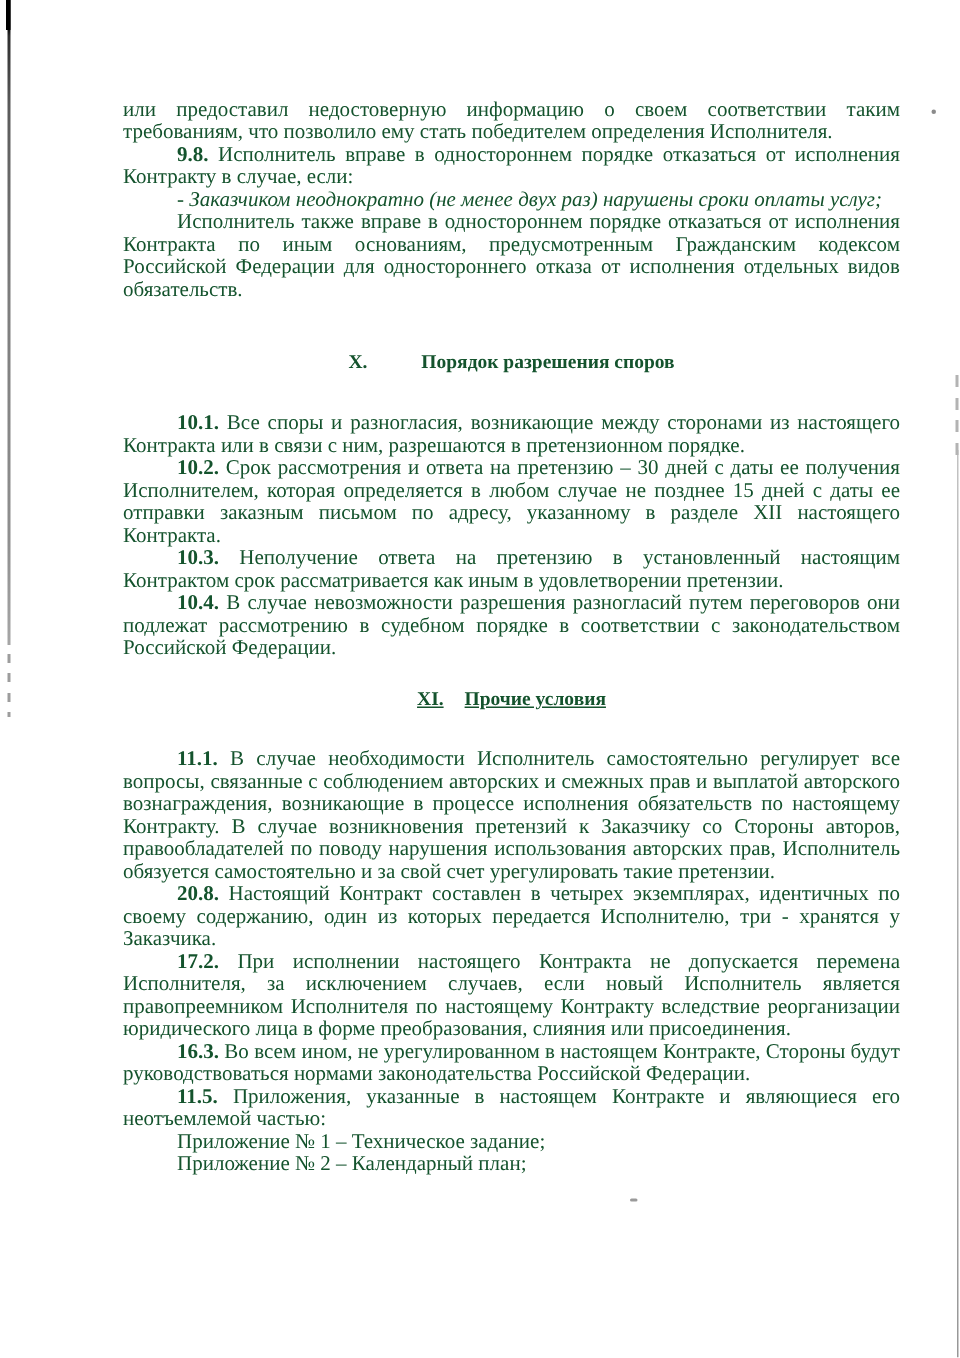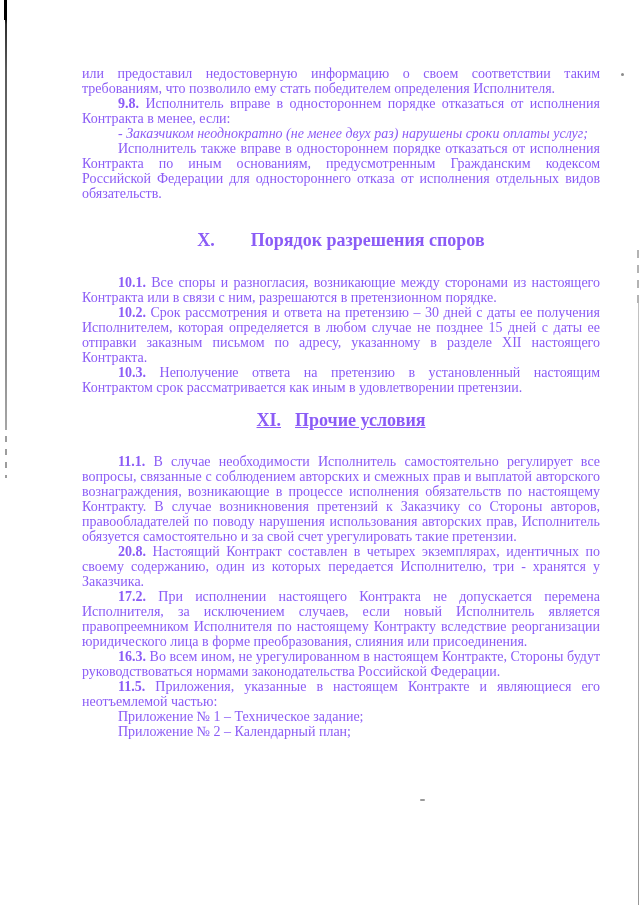--- a/index.html
+++ b/index.html
@@ -1,26 +1,26 @@
 <!DOCTYPE html>
 <html><head>
 <meta charset="utf-8">
 <style>
   html,body{margin:0;padding:0;}
   body{width:640px;height:905px;background:#ffffff;}
   .page{
     position:relative;width:640px;height:905px;background:#ffffff;overflow:hidden;
-    font-family:"Liberation Serif", serif;color:#8b5cf6;
+    font-family:"Liberation Serif", serif;color:#14532d;
   }
   .content{position:absolute;left:82px;top:66px;width:518px;}
   p.para{margin:0;font-size:14px;line-height:15px;text-align:justify;}
   .indent{text-indent:36px;}
   .italic{font-style:italic;}
   .lead{font-weight:bold;}
-  .heading{font-weight:bold;text-align:center;font-size:18px;line-height:15px;margin:13px;}
+  .heading{font-weight:bold;text-align:center;font-size:13px;line-height:15px;margin:13px;}
   .h-x{margin-top:32px;margin-bottom:27px;}
   .h-x .num{margin-right:36px;}
   .h-xi{margin-top:18px;margin-bottom:26px;text-decoration:underline;}
   .h-xi .num{margin-right:14px;}
 
   
   .scan-line-left{
     position:absolute;left:5px;top:0;width:2px;height:430px;
     background:linear-gradient(to bottom,#000 0,#000 18px,#2e2e2e 24px,#5a5a5a 70px,#7d7d7d 200px,#8f8f8f 360px,#a6a6a6 430px);
   }
@@ -51,37 +51,38 @@
   <div class="scan-line-left-dashes"></div>
   <div class="scan-line-right"></div>
   <div class="scan-line-right-dashes"></div>
   <div class="speck speck-1"></div>
   <div class="speck speck-2"></div>
 
   <div class="content">
 
     <p class="para"><span>или предоставил недостоверную информацию о своем соответствии таким требованиям, что позволило ему стать победителем определения Исполнителя.</span></p>
 
-    <p class="para indent"><b class="lead">9.8. </b><span>Исполнитель вправе в одностороннем порядке отказаться от исполнения Контракта в менее, если:</span></p>
+    <p class="para indent"><b class="lead">9.8. </b><span>Исполнитель вправе в одностороннем порядке отказаться от исполнения Контракту в случае, если:</span></p>
 
     <p class="para indent italic"><span>- Заказчиком неоднократно (не менее двух раз) нарушены сроки оплаты услуг;</span></p>
 
 
     <p class="para indent"><span>Исполнитель также вправе в одностороннем порядке отказаться от исполнения Контракта по иным основаниям, предусмотренным Гражданским кодексом Российской Федерации для одностороннего отказа от исполнения отдельных видов обязательств.</span></p>
 
 
     <div class="heading h-x"><span class="num">X.</span><span>Порядок разрешения споров</span></div>
 
     <p class="para indent"><b class="lead">10.1. </b><span>Все споры и разногласия, возникающие между сторонами из настоящего Контракта или в связи с ним, разрешаются в претензионном порядке.</span></p>
 
 
     <p class="para indent"><b class="lead">10.2. </b><span>Срок рассмотрения и ответа на претензию – 30 дней с даты ее получения Исполнителем, которая определяется в любом случае не позднее 15 дней с даты ее отправки заказным письмом по адресу, указанному в разделе XII настоящего Контракта.</span></p>
 
     <p class="para indent"><b class="lead">10.3. </b><span>Неполучение ответа на претензию в установленный настоящим Контрактом срок рассматривается как иным в удовлетворении претензии.</span></p>
 
+    <p class="para indent"><b class="lead">10.4. </b><span>В случае невозможности разрешения разногласий путем переговоров они подлежат рассмотрению в судебном порядке в соответствии с законодательством Российской Федерации.</span></p>
 
     <div class="heading h-xi"><span class="num">XI.</span><span>Прочие условия</span></div>
 
     <p class="para indent"><b class="lead">11.1. </b><span>В случае необходимости Исполнитель самостоятельно регулирует все вопросы, связанные с соблюдением авторских и смежных прав и выплатой авторского вознаграждения, возникающие в процессе исполнения обязательств по настоящему Контракту. В случае возникновения претензий к Заказчику со Стороны авторов, правообладателей по поводу нарушения использования авторских прав, Исполнитель обязуется самостоятельно и за свой счет урегулировать такие претензии.</span></p>
 
     <p class="para indent"><b class="lead">20.8. </b><span>Настоящий Контракт составлен в четырех экземплярах, идентичных по своему содержанию, один из которых передается Исполнителю, три - хранятся у Заказчика.</span></p>
 
     <p class="para indent"><b class="lead">17.2. </b><span>При исполнении настоящего Контракта не допускается перемена Исполнителя, за исключением случаев, если новый Исполнитель является правопреемником Исполнителя по настоящему Контракту вследствие реорганизации юридического лица в форме преобразования, слияния или присоединения.</span></p>
 
     <p class="para indent"><b class="lead">16.3. </b><span>Во всем ином, не урегулированном в настоящем Контракте, Стороны будут руководствоваться нормами законодательства Российской Федерации.</span></p>

